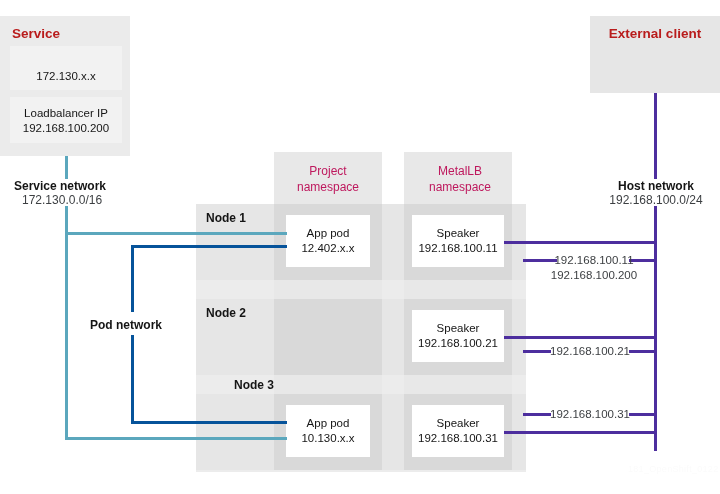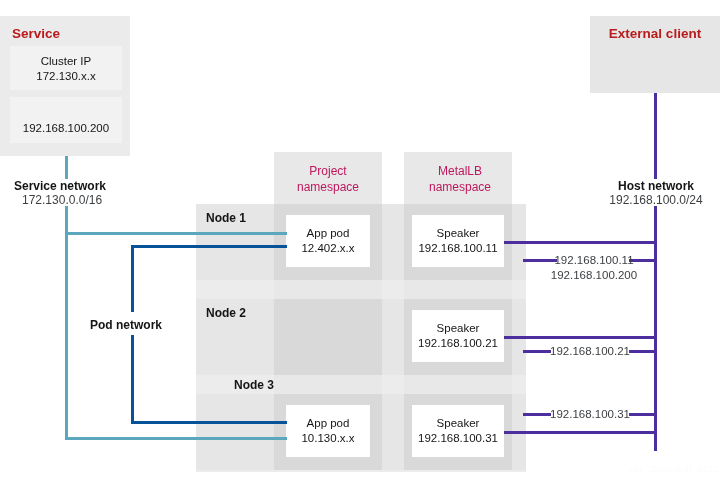--- a/index.html
+++ b/index.html
@@ -101,24 +101,24 @@
 </head>
 <body>
 
 <div id="canvas">
 
   <div class="box panel-grey" style="left:0px; top:16px; width:130px; height:140px;"></div>
 
   <div class="t title-14b" style="left:12px; top:26px; width:110px;">Service</div>
 
   <div class="box inner-card" style="left:10px; top:46px; width:112px; height:44px;"></div>
-  <div class="t card-lbl" style="left:10px; top:54px; width:112px;">Cluster IP</div>
   <div class="t card-lbl" style="left:10px; top:69px; width:112px;">172.130.x.x</div>
 
   <div class="box inner-card" style="left:10px; top:97px; width:112px; height:46px;"></div>
+  <div class="t card-lbl" style="left:10px; top:106px; width:112px;">Loadbalancer IP</div>
   <div class="t card-lbl" style="left:10px; top:121px; width:112px;">192.168.100.200</div>
 
   <div class="box panel-light" style="left:590px; top:16px; width:130px; height:77px;"></div>
   <div class="t title-14b center" style="left:590px; top:26px; width:130px;">External client</div>
 
   <div class="box" style="left:196px; top:204px; width:330px; height:268px; background:#ececec;"></div>
 
   <div class="box" style="left:274px; top:152px; width:108px; height:314px; background:#e8e8e8;"></div>
   <div class="box" style="left:404px; top:152px; width:108px; height:314px; background:#e8e8e8;"></div>
 

